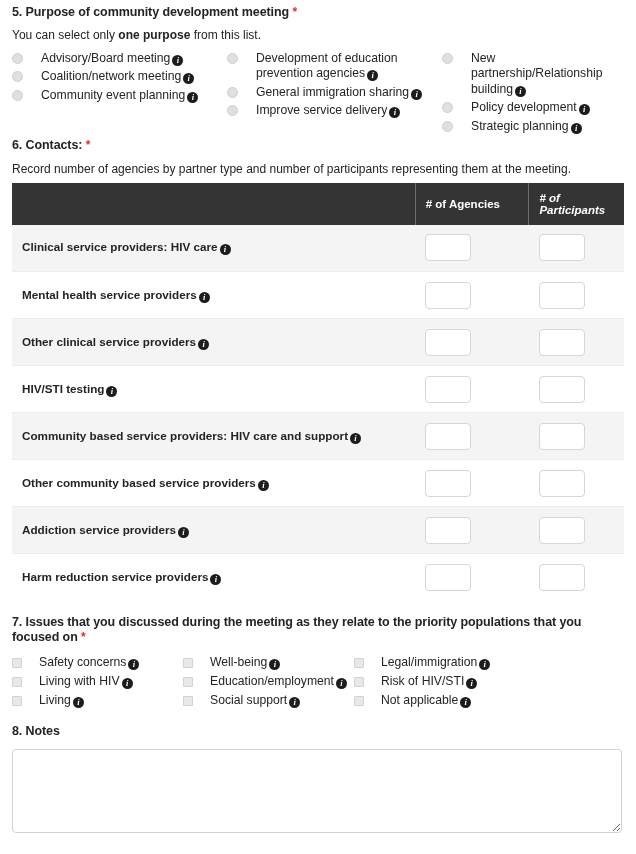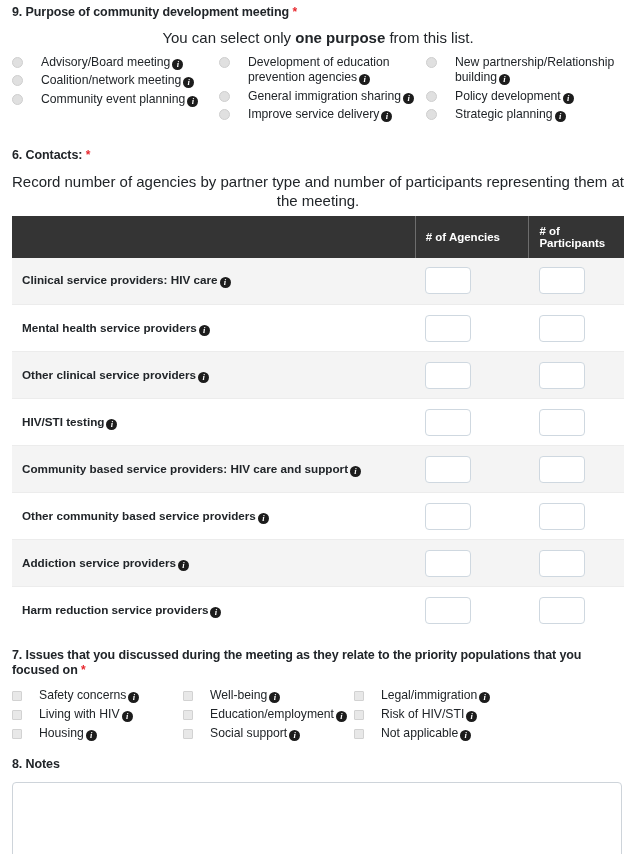--- a/index.html
+++ b/index.html
@@ -30,24 +30,23 @@
     color: #212529;
     letter-spacing: -0.1px;
     line-height: 1.2;
   }
   .req-star {
     color: #e8292f;
     font-weight: bold;
     font-size: 12px;
   }
   .q-sub {
-    font-size: 15px;
+    font-size: 12px;
     color: #212529;
     line-height: 1.3;
-    text-align: center;
   }
   .q-sub b { font-weight: bold; }
 
   
   .info-icon {
     display: inline-block;
     width: 11px;
     height: 11px;
     border-radius: 50%;
     background: #1c1c1c;
@@ -61,21 +60,21 @@
     font-family: "Liberation Serif", serif;
     font-style: italic;
   }
 
   
   #q5 { margin-top: 5px; }
   .q5-sub { margin-top: 8px; margin-bottom: 7px; }
   .opt-grid {
     display: grid;
     grid-template-columns: 207px 207px 1fr;
-    column-gap: 0px;
+    column-gap: 8px;
   }
   .opt-col { }
   .opt-row {
     display: flex;
     align-items: flex-start;
     margin-bottom: 3px;
     min-height: 15px;
   }
   .radio-dot {
     width: 11px;
@@ -90,42 +89,42 @@
   .opt-label {
     font-size: 12.2px;
     color: #212529;
     line-height: 15.5px;
     margin-left: 18px;
     max-width: 172px;
   }
   .opt-col-3 .opt-label { max-width: 180px; }
 
   
-  #q6 { margin-top: 22px; }
+  #q6 { margin-top: 1px; }
   .q6-sub { margin-top: 9px; margin-bottom: 5px; }
   table.contacts {
     border-collapse: collapse;
     width: 612px;
     table-layout: fixed;
   }
   table.contacts thead th {
     background: #343434;
     color: #ffffff;
     font-size: 11.5px;
     font-weight: bold;
     text-align: left;
     padding: 9px 10px;
     border-right: 1px solid #6d6d6d;
     height: 30px;
     box-sizing: border-box;
   }
   table.contacts thead th:last-child { border-right: none; }
   table.contacts th.c-label { width: 390px; }
   table.contacts th.c-ag { width: 110px; }
-  table.contacts th.c-pt { width: 92px; }
+  table.contacts th.c-pt { width: 92px; font-style: italic; }
   table.contacts tbody td {
     font-size: 11.7px;
     font-weight: bold;
     color: #212529;
     padding: 8px 10px;
     vertical-align: middle;
     height: 47px;
     box-sizing: border-box;
     border-bottom: 1px solid #ececec;
   }
@@ -197,21 +196,21 @@
     resize: both;
   }
 </style>
 </head>
 <body>
 
 <div class="page">
 
   <section id="q5">
     <div class="q-heading">
-      <span>9. Purpose of community development meeting</span>
+      <span>5. Purpose of community development meeting</span>
       <span class="req-star">*</span>
     </div>
     <div class="q-sub q5-sub">
       <span>You can select only </span><b>one purpose</b><span> from this list.</span>
     </div>
 
     <div class="opt-grid">
 
       <div class="opt-col opt-col-1">
         <div class="opt-row">
@@ -365,21 +364,21 @@
         <div class="cb-row">
           <span class="cb-box"></span>
           <span class="cb-label"><span>Safety concerns</span><span class="info-icon">i</span></span>
         </div>
         <div class="cb-row">
           <span class="cb-box"></span>
           <span class="cb-label"><span>Living with HIV</span><span class="info-icon">i</span></span>
         </div>
         <div class="cb-row">
           <span class="cb-box"></span>
-          <span class="cb-label"><span>Housing</span><span class="info-icon">i</span></span>
+          <span class="cb-label"><span>Living</span><span class="info-icon">i</span></span>
         </div>
       </div>
 
       <div>
         <div class="cb-row">
           <span class="cb-box"></span>
           <span class="cb-label"><span>Well-being</span><span class="info-icon">i</span></span>
         </div>
         <div class="cb-row">
           <span class="cb-box"></span>

